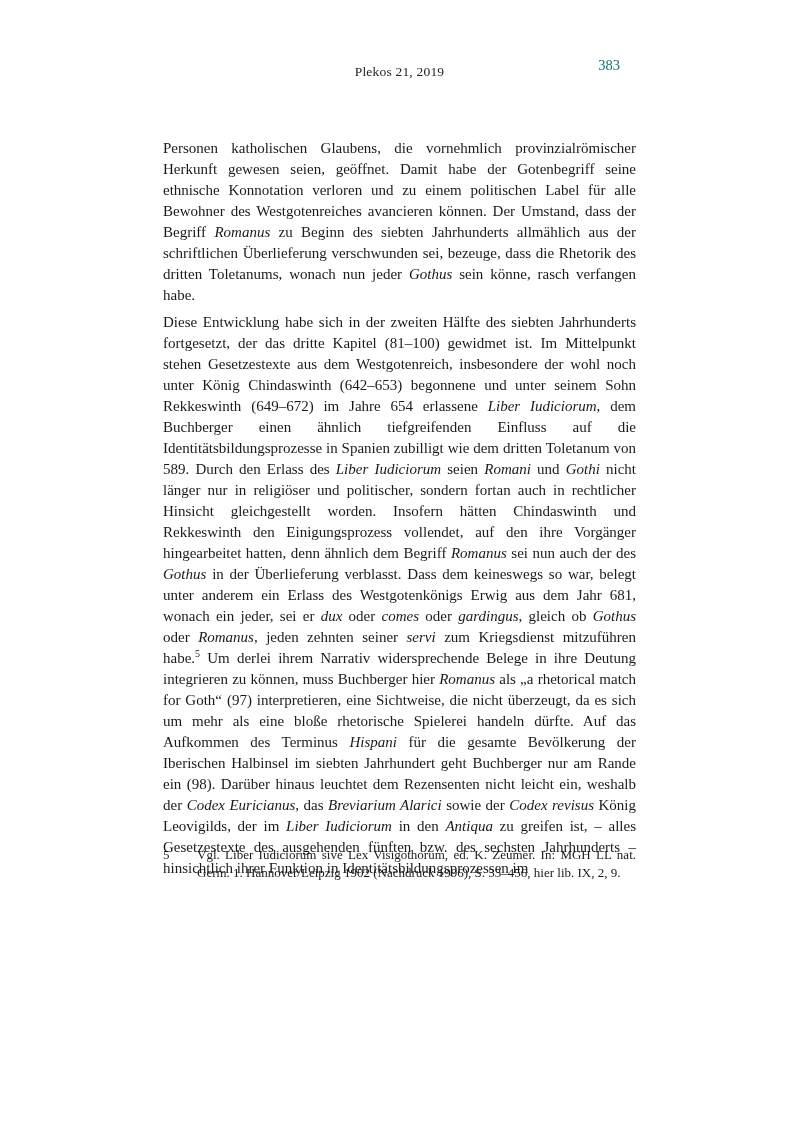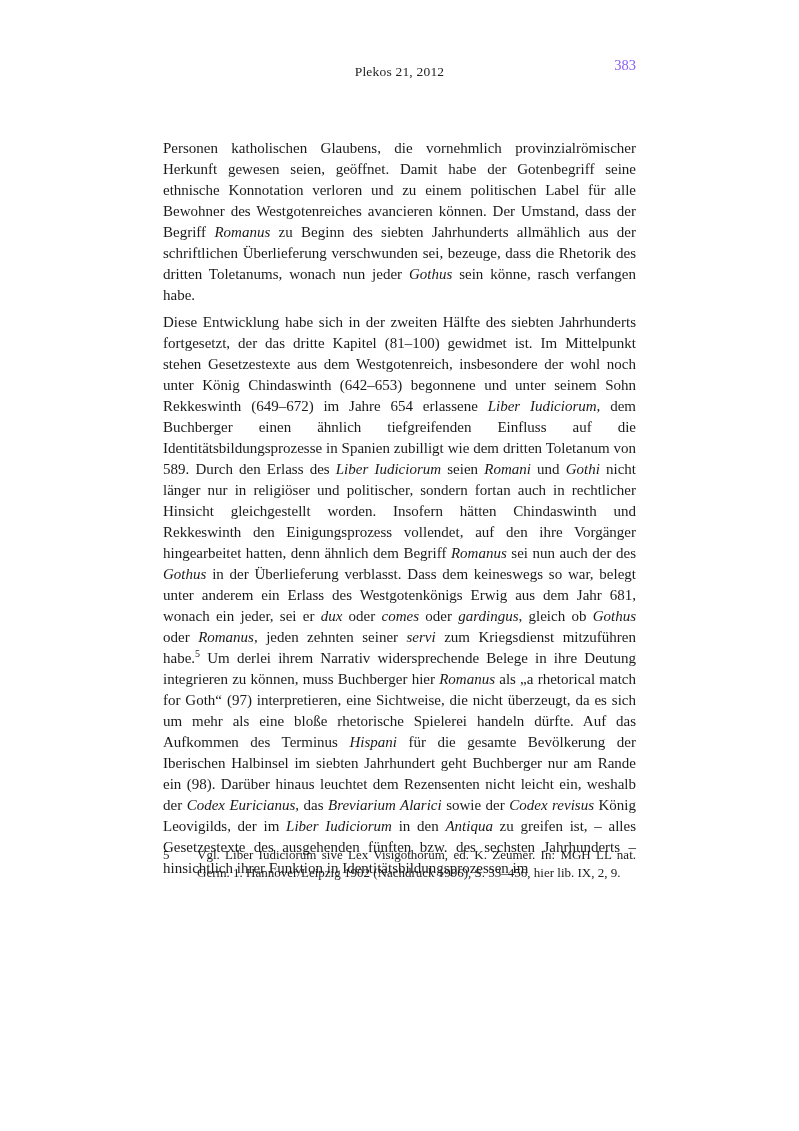--- a/index.html
+++ b/index.html
@@ -25,23 +25,23 @@
   }
   .running-title {
     text-align: center;
     font-size: 13.5px;
     letter-spacing: 0.2px;
     color: #1f1f1f;
   }
   .page-number {
     position: absolute;
     top: -7px;
-    right: 0;
+    right: 16px;
     font-size: 14.5px;
-    color: #8b5cf6;
+    color: #0f766e;
   }
   .text-block {
     position: absolute;
     top: 138px;
     left: 163px;
     width: 473px;
   }
   .para {
     margin: 0 0 6px 0;
     font-size: 15px;
@@ -78,21 +78,21 @@
     flex: 1 1 auto;
     text-align: justify;
   }
 </style>
 </head>
 <body>
 
 <div class="page">
 
   <header class="page-header">
-    <div class="running-title">Plekos 21, 2012</div>
+    <div class="running-title">Plekos 21, 2019</div>
     <div class="page-number">383</div>
   </header>
 
   <main class="text-block">
     <p class="para"><span>Personen katholischen Glaubens, die vornehmlich provinzialrömischer Herkunft gewesen seien, geöffnet. Damit habe der Gotenbegriff seine ethnische Konnotation verloren und zu einem politischen Label für alle Bewohner des Westgotenreiches avancieren können. Der Umstand, dass der Begriff </span><em>Romanus</em><span> zu Beginn des siebten Jahrhunderts allmählich aus der schriftlichen Überlieferung verschwunden sei, bezeuge, dass die Rhetorik des dritten Toletanums, wonach nun jeder </span><em>Gothus</em><span> sein könne, rasch verfangen habe.</span></p>
     <p class="para"><span>Diese Entwicklung habe sich in der zweiten Hälfte des siebten Jahrhunderts fortgesetzt, der das dritte Kapitel (81–100) gewidmet ist. Im Mittelpunkt stehen Gesetzestexte aus dem Westgotenreich, insbesondere der wohl noch unter König Chindaswinth (642–653) begonnene und unter seinem Sohn Rekkeswinth (649–672) im Jahre 654 erlassene </span><em>Liber Iudiciorum</em><span>, dem Buchberger einen ähnlich tiefgreifenden Einfluss auf die Identitätsbildungsprozesse in Spanien zubilligt wie dem dritten Toletanum von 589. Durch den Erlass des </span><em>Liber Iudiciorum</em><span> seien </span><em>Romani</em><span> und </span><em>Gothi</em><span> nicht länger nur in religiöser und politischer, sondern fortan auch in rechtlicher Hinsicht gleichgestellt worden. Insofern hätten Chindaswinth und Rekkeswinth den Einigungsprozess vollendet, auf den ihre Vorgänger hingearbeitet hatten, denn ähnlich dem Begriff </span><em>Romanus</em><span> sei nun auch der des </span><em>Gothus</em><span> in der Überlieferung verblasst. Dass dem keineswegs so war, belegt unter anderem ein Erlass des Westgotenkönigs Erwig aus dem Jahr 681, wonach ein jeder, sei er </span><em>dux</em><span> oder </span><em>comes</em><span> oder </span><em>gardingus</em><span>, gleich ob </span><em>Gothus</em><span> oder </span><em>Romanus</em><span>, jeden zehnten seiner </span><em>servi</em><span> zum Kriegsdienst mitzuführen habe.</span><sup>5</sup><span> Um derlei ihrem Narrativ widersprechende Belege in ihre Deutung integrieren zu können, muss Buchberger hier </span><em>Romanus</em><span> als „a rhetorical match for Goth“ (97) interpretieren, eine Sichtweise, die nicht überzeugt, da es sich um mehr als eine bloße rhetorische Spielerei handeln dürfte. Auf das Aufkommen des Terminus </span><em>Hispani</em><span> für die gesamte Bevölkerung der Iberischen Halbinsel im siebten Jahrhundert geht Buchberger nur am Rande ein (98). Darüber hinaus leuchtet dem Rezensenten nicht leicht ein, weshalb der </span><em>Codex Euricianus</em><span>, das </span><em>Breviarium Alarici</em><span> sowie der </span><em>Codex revisus</em><span> König Leovigilds, der im </span><em>Liber Iudiciorum</em><span> in den </span><em>Antiqua</em><span> zu greifen ist, – alles Gesetzestexte des ausgehenden fünften bzw. des sechsten Jahrhunderts – hinsichtlich ihrer Funktion in Identitätsbildungsprozessen im</span></p>
   </main>
 
   <footer class="footnotes">
     <div class="footnote">

